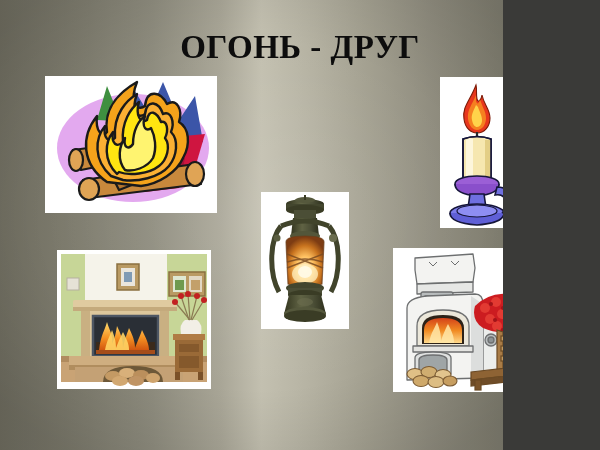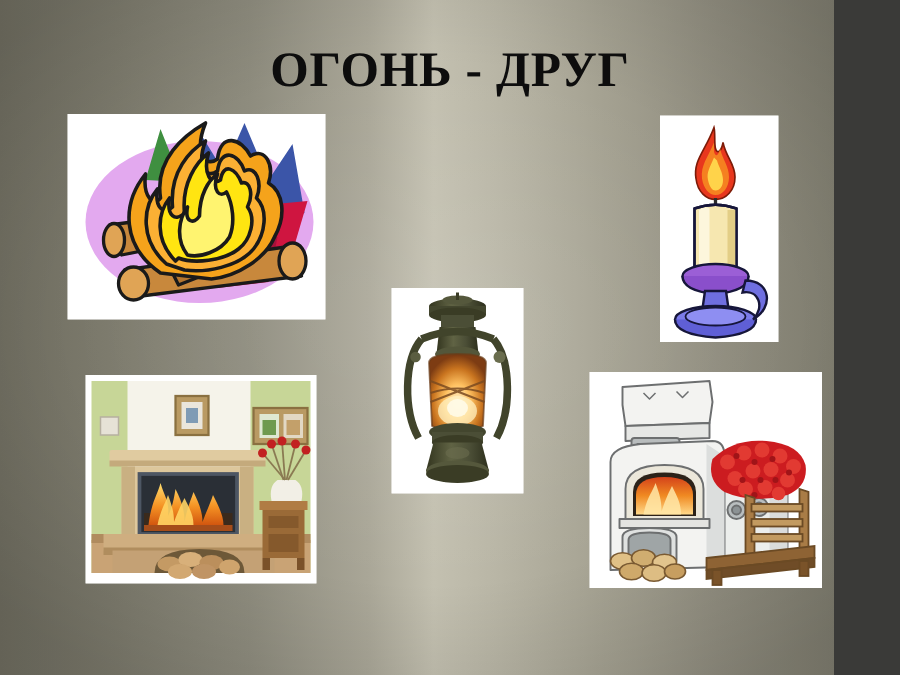--- a/index.html
+++ b/index.html
@@ -2,21 +2,21 @@
 <html><head>
 <meta charset="utf-8">
 <style>
   html, body {
     margin: 0;
     padding: 0;
     background: #3a3a38;
   }
   #slide {
     position: relative;
-    width: 556px;
+    width: 503px;
     height: 450px;
     overflow: hidden;
     font-family: "Liberation Serif", serif;
     background:
       linear-gradient(to right,
         #6f6d60 0%,
         #7d7b6d 14%,
         #8e8c7e 30%,
         #a9a697 44%,
         #c3c0b0 52%,

